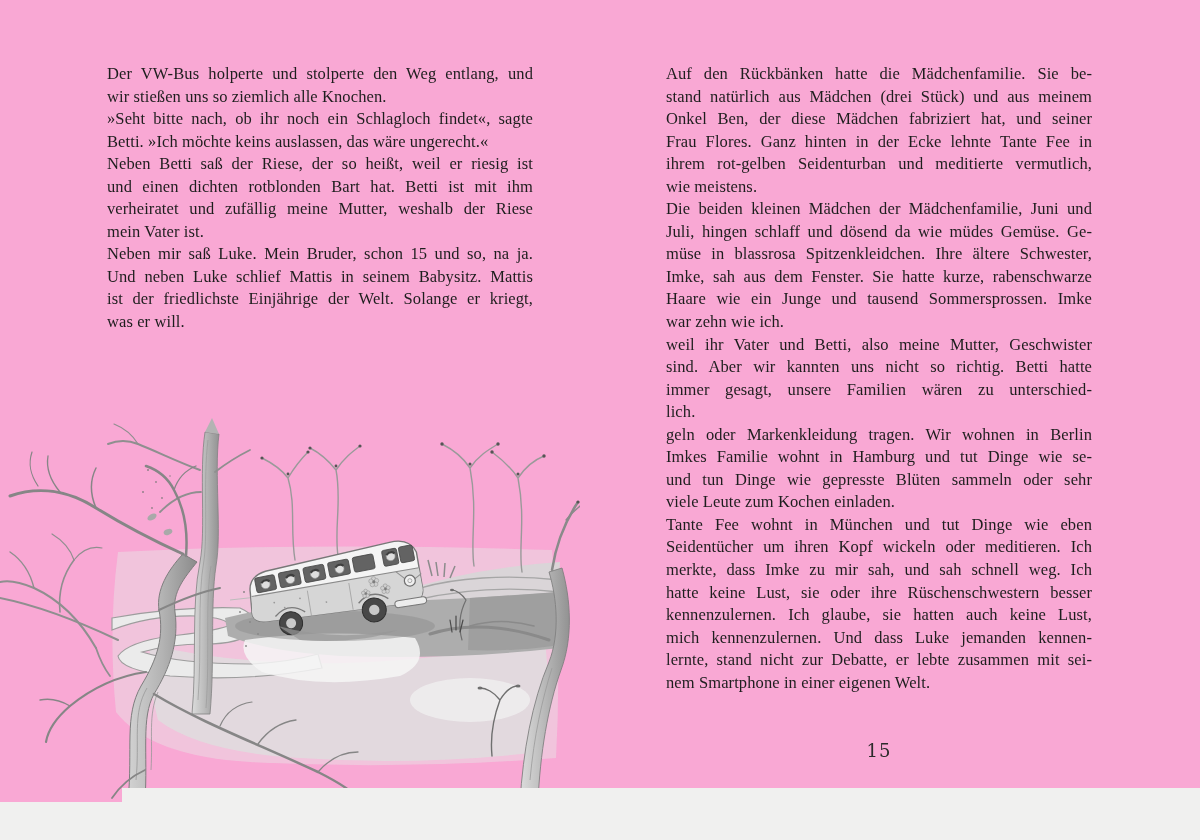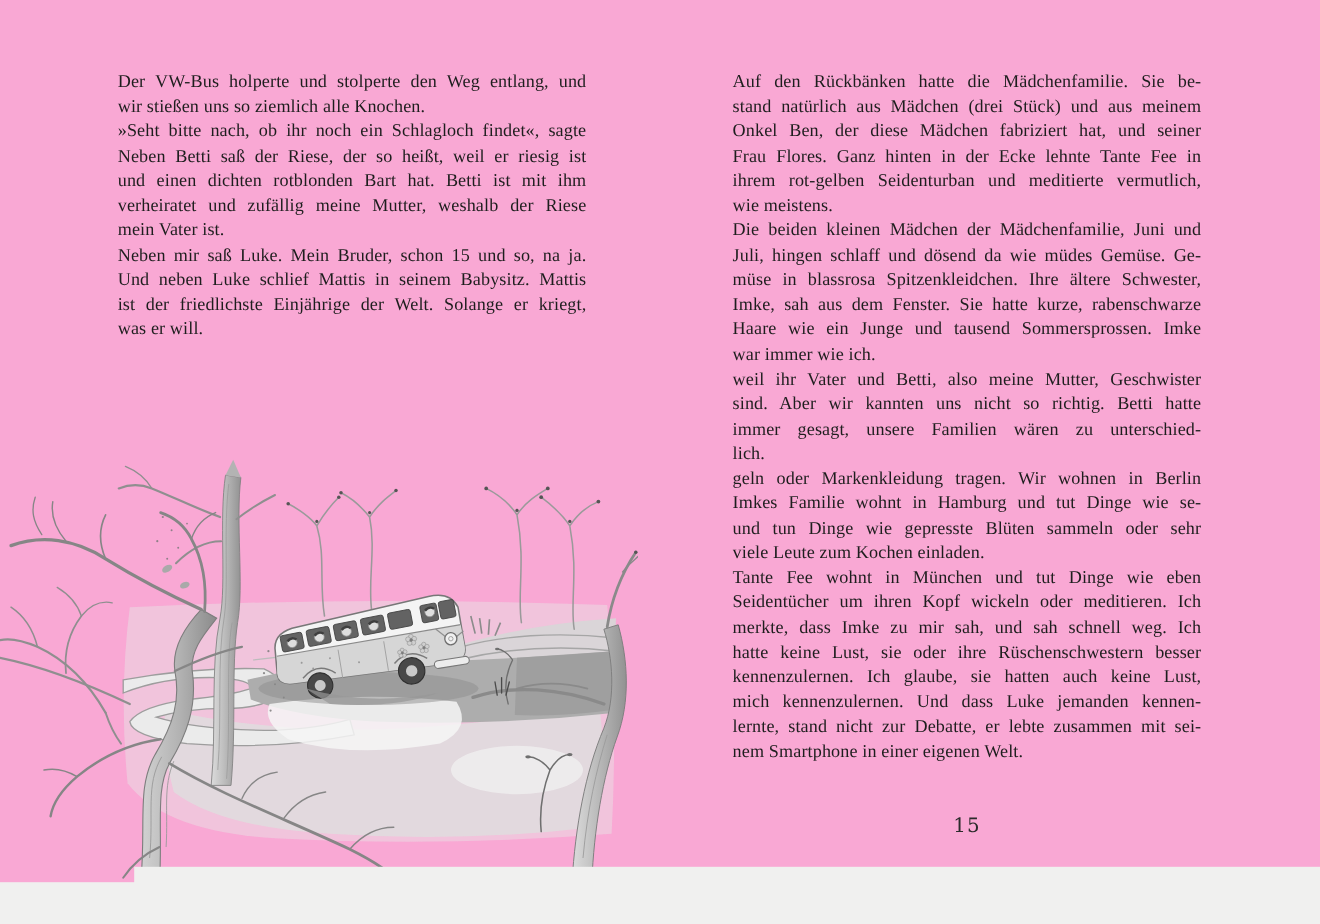--- a/index.html
+++ b/index.html
@@ -29,20 +29,21 @@
 </style>
 </head>
 <body>
 
 <div class="screen">
 
   <div class="text-col left">
       <div class="line">Der VW-Bus holperte und stolperte den Weg entlang, und</div>
       <div class="line para-end">wir stießen uns so ziemlich alle Knochen.</div>
       <div class="line">»Seht bitte nach, ob ihr noch ein Schlagloch findet«, sagte</div>
+      <div class="line para-end">Betti. »Ich möchte keins auslassen, das wäre ungerecht.«</div>
       <div class="line">Neben Betti saß der Riese, der so heißt, weil er riesig ist</div>
       <div class="line">und einen dichten rotblonden Bart hat. Betti ist mit ihm</div>
       <div class="line">verheiratet und zufällig meine Mutter, weshalb der Riese</div>
       <div class="line para-end">mein Vater ist.</div>
       <div class="line">Neben mir saß Luke. Mein Bruder, schon 15 und so, na ja.</div>
       <div class="line">Und neben Luke schlief Mattis in seinem Babysitz. Mattis</div>
       <div class="line">ist der friedlichste Einjährige der Welt. Solange er kriegt,</div>
       <div class="line para-end">was er will.</div>
     </div>
 
@@ -51,21 +52,21 @@
       <div class="line">stand natürlich aus Mädchen (drei Stück) und aus meinem</div>
       <div class="line">Onkel Ben, der diese Mädchen fabriziert hat, und seiner</div>
       <div class="line">Frau Flores. Ganz hinten in der Ecke lehnte Tante Fee in</div>
       <div class="line">ihrem rot-gelben Seidenturban und meditierte vermutlich,</div>
       <div class="line para-end">wie meistens.</div>
       <div class="line">Die beiden kleinen Mädchen der Mädchenfamilie, Juni und</div>
       <div class="line">Juli, hingen schlaff und dösend da wie müdes Gemüse. Ge-</div>
       <div class="line">müse in blassrosa Spitzenkleidchen. Ihre ältere Schwester,</div>
       <div class="line">Imke, sah aus dem Fenster. Sie hatte kurze, rabenschwarze</div>
       <div class="line">Haare wie ein Junge und tausend Sommersprossen. Imke</div>
-      <div class="line para-end">war immer wie ich.</div>
+      <div class="line para-end">war zehn wie ich.</div>
       <div class="line">weil ihr Vater und Betti, also meine Mutter, Geschwister</div>
       <div class="line">sind. Aber wir kannten uns nicht so richtig. Betti hatte</div>
       <div class="line">immer gesagt, unsere Familien wären zu unterschied-</div>
       <div class="line para-end">lich.</div>
       <div class="line">geln oder Markenkleidung tragen. Wir wohnen in Berlin</div>
       <div class="line">Imkes Familie wohnt in Hamburg und tut Dinge wie se-</div>
       <div class="line">und tun Dinge wie gepresste Blüten sammeln oder sehr</div>
       <div class="line para-end">viele Leute zum Kochen einladen.</div>
       <div class="line">Tante Fee wohnt in München und tut Dinge wie eben</div>
       <div class="line">Seidentücher um ihren Kopf wickeln oder meditieren. Ich</div>

